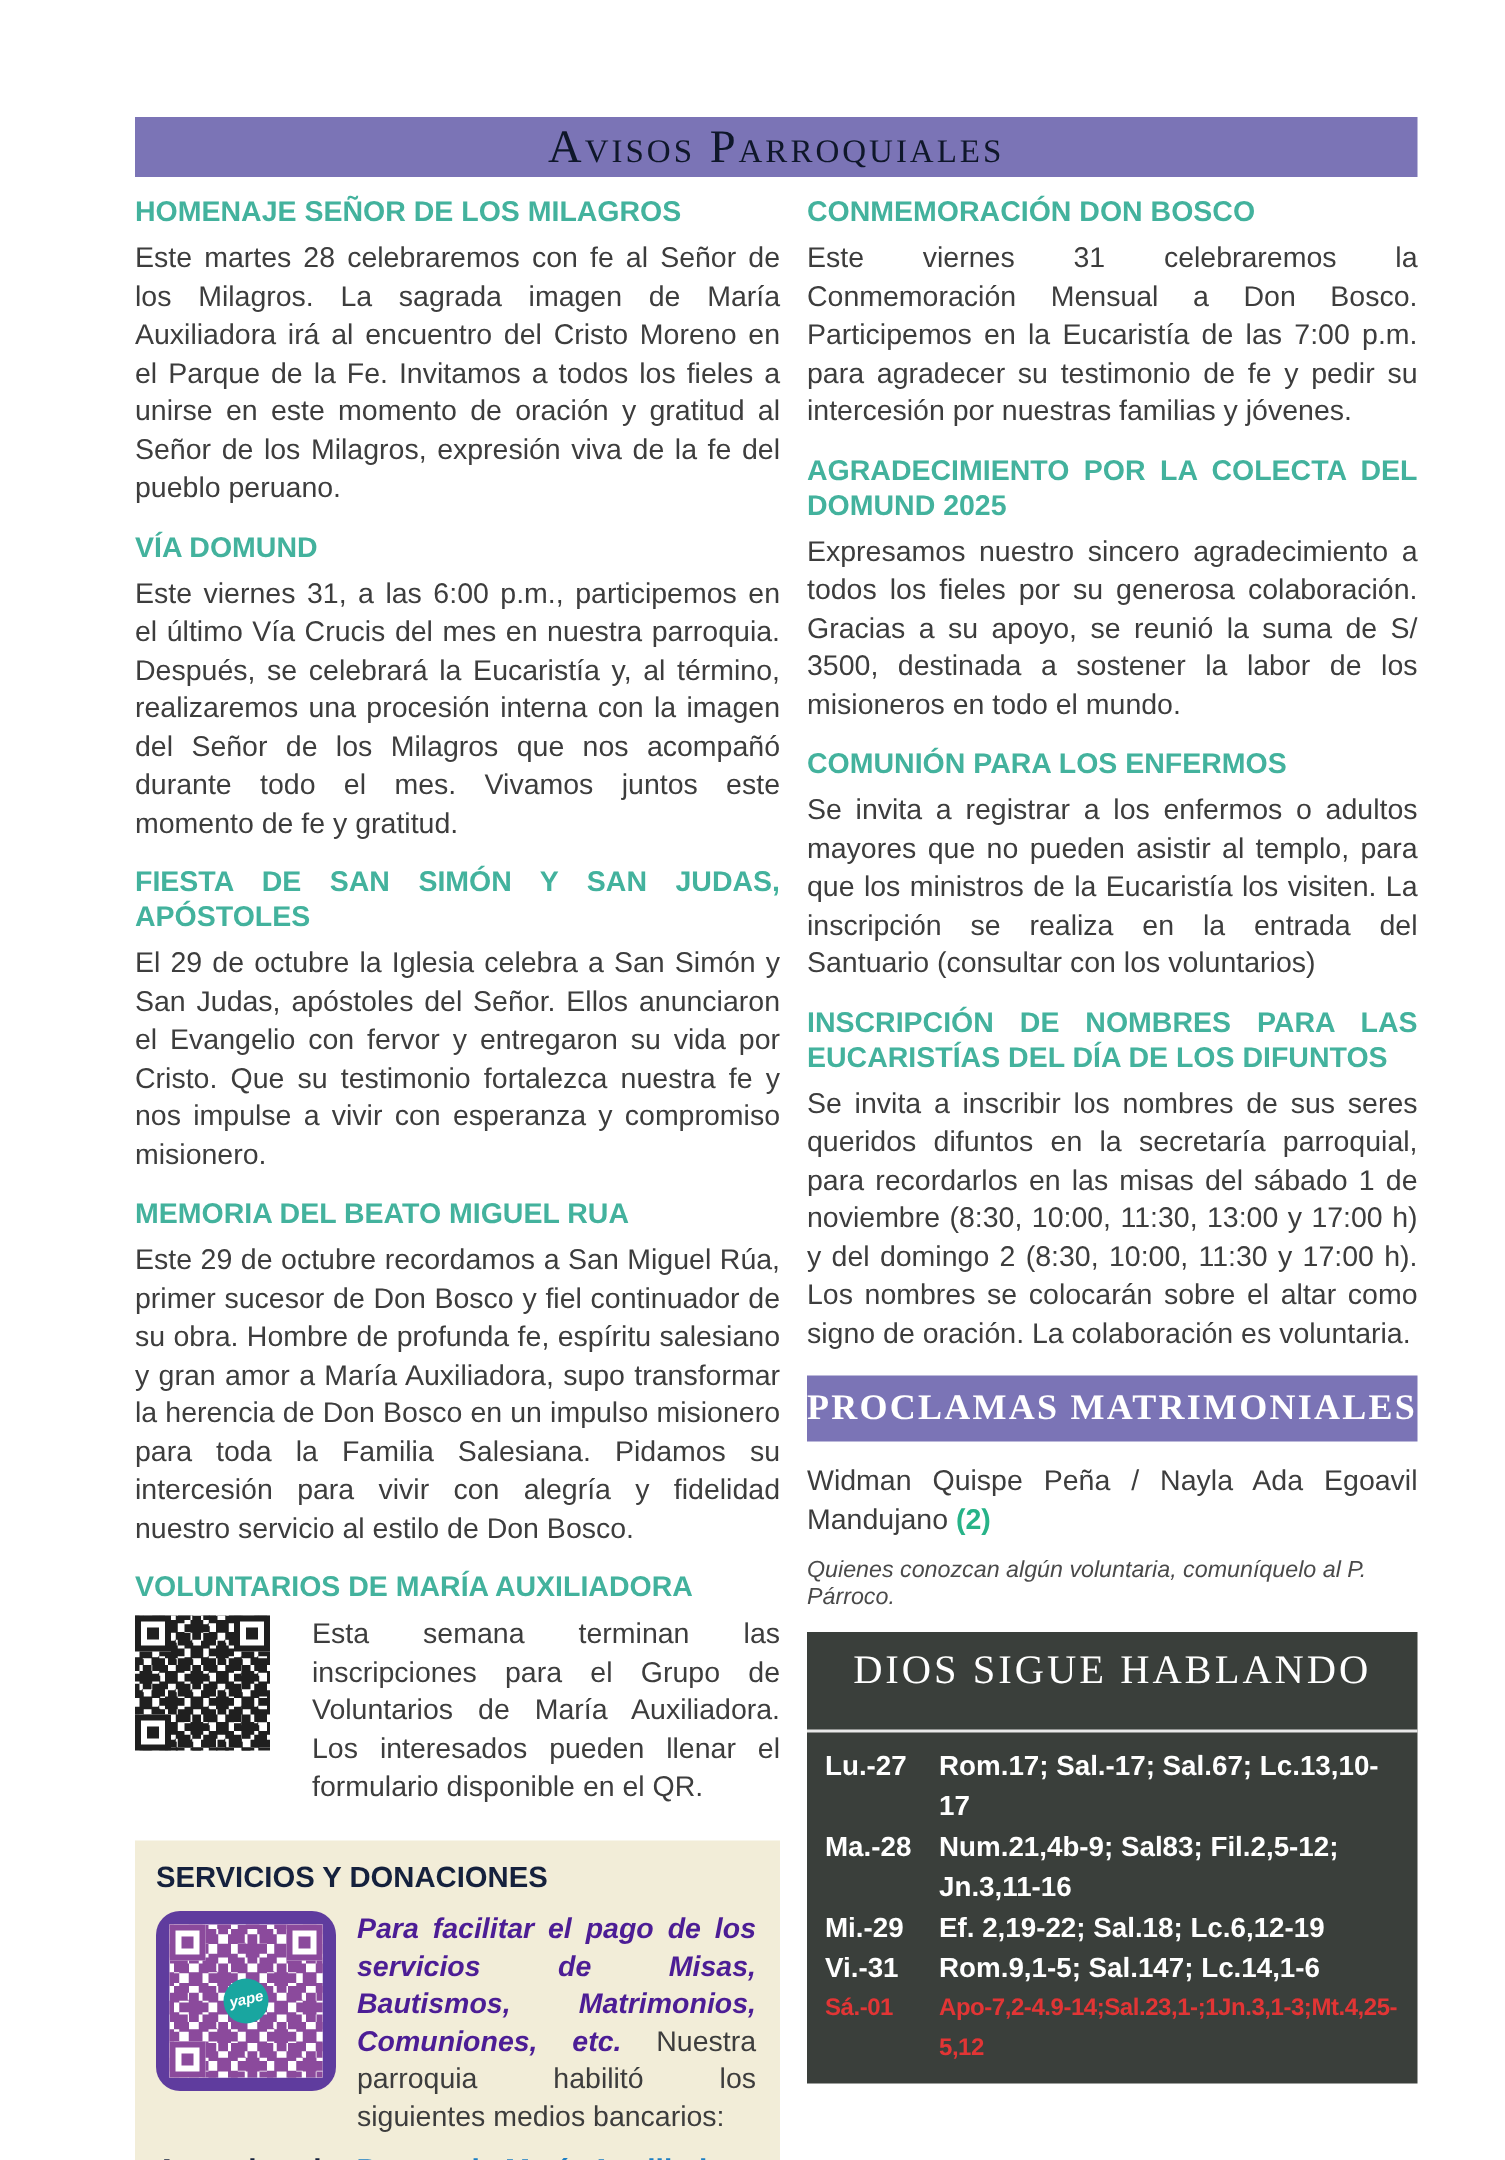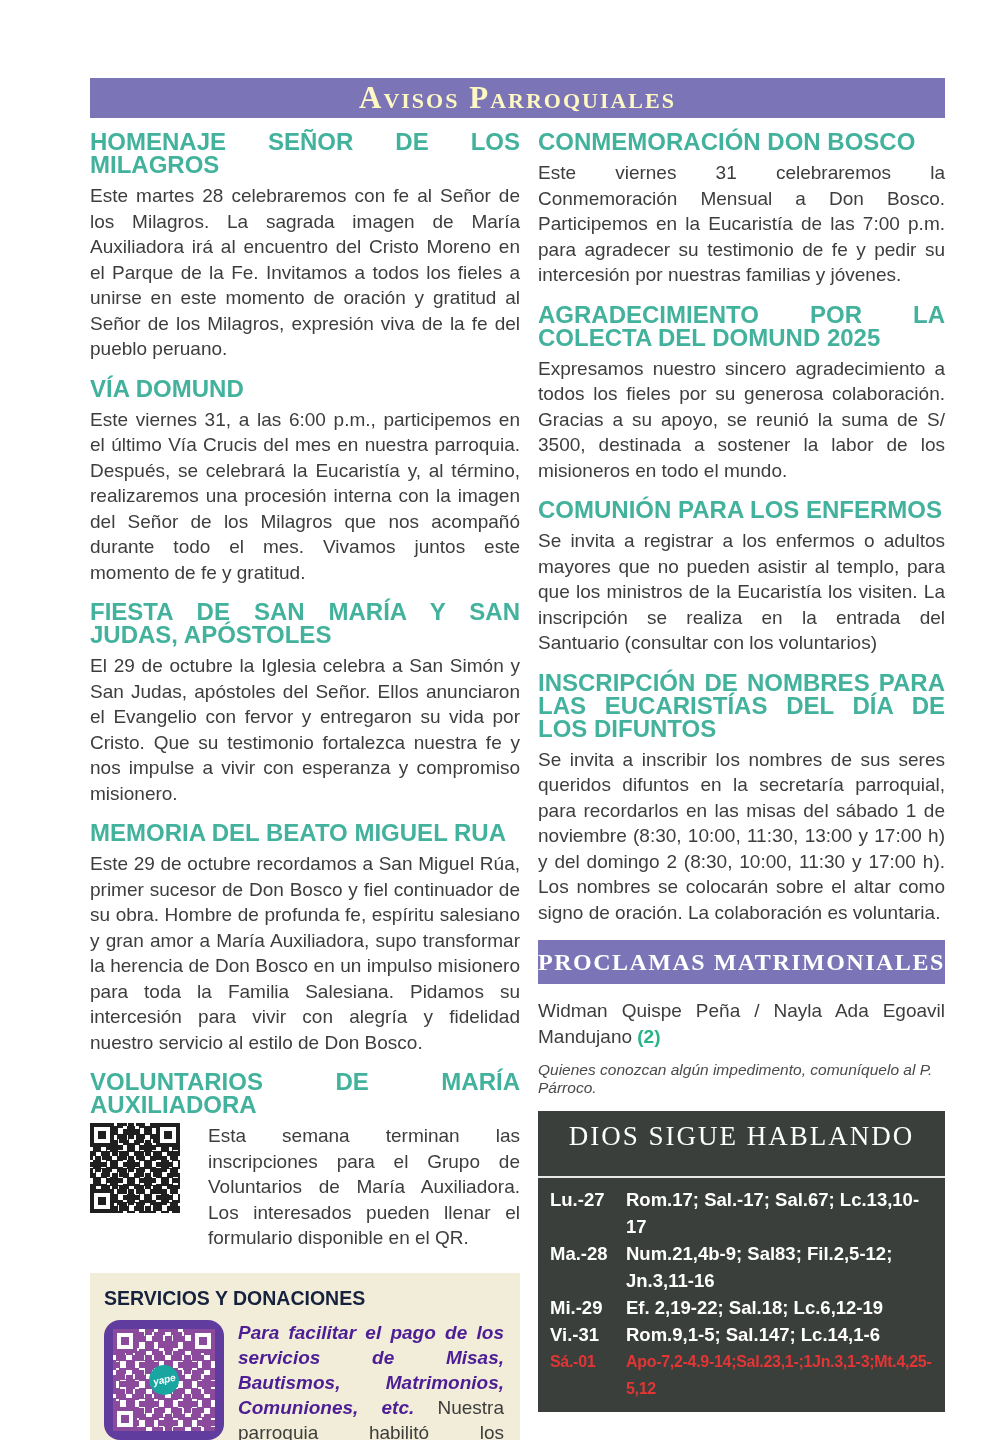--- a/index.html
+++ b/index.html
@@ -4,31 +4,31 @@
 <style>
   * { margin:0; padding:0; box-sizing:border-box; }
   body { background:#ffffff; }
   .page {
     position:relative; width:1003px; height:1440px; background:#ffffff;
     font-family:"Liberation Sans", sans-serif; color:#3d3d3d; overflow:hidden;
   }
   
   .banner {
     position:absolute; left:90px; top:78px; width:855px; height:40px;
-    background:#7b74b6; color:#fef9c3; display:flex; align-items:center; justify-content:center;
+    background:#7b74b6; color:#0f172a; display:flex; align-items:center; justify-content:center;
     font-family:"Liberation Serif", serif; font-variant:small-caps;
-    font-size:31px; letter-spacing:2px; font-weight:700;
+    font-size:31px; letter-spacing:2px; font-weight:400;
   }
   
   .col { position:absolute; top:130px; }
   .col-left  { left:90px;  width:430px; }
   .col-right { left:538px; width:407px; }
   .sec { margin-bottom:15px; }
   .sec-heading {
-    color:#43b29d; font-weight:bold; font-size:24px; line-height:23px;
+    color:#43b29d; font-weight:bold; font-size:19px; line-height:23px;
     margin-bottom:7px; text-align:justify;
   }
   .sec-body {
     font-size:19px; line-height:25.5px; text-align:justify; color:#3d3d3d;
   }
   
   .qr-row { display:flex; gap:28px; align-items:flex-start; }
   .qr-bw {
     position:relative; flex:0 0 auto; width:90px; height:90px; background:#ffffff;
     background-image:
@@ -110,21 +110,21 @@
       <div class="sec-heading">HOMENAJE SEÑOR DE LOS MILAGROS</div>
       <div class="sec-body">Este martes 28 celebraremos con fe al Señor de los Milagros. La sagrada imagen de María Auxiliadora irá al encuentro del Cristo Moreno en el Parque de la Fe. Invitamos a todos los fieles a unirse en este momento de oración y gratitud al Señor de los Milagros, expresión viva de la fe del pueblo peruano.</div>
     </div>
 
     <div class="sec">
       <div class="sec-heading">VÍA DOMUND</div>
       <div class="sec-body">Este viernes 31, a las 6:00 p.m., participemos en el último Vía Crucis del mes en nuestra parroquia. Después, se celebrará la Eucaristía y, al término, realizaremos una procesión interna con la imagen del Señor de los Milagros que nos acompañó durante todo el mes. Vivamos juntos este momento de fe y gratitud.</div>
     </div>
 
     <div class="sec">
-      <div class="sec-heading">FIESTA DE SAN MARÍA Y SAN JUDAS, APÓSTOLES</div>
+      <div class="sec-heading">FIESTA DE SAN SIMÓN Y SAN JUDAS, APÓSTOLES</div>
       <div class="sec-body">El 29 de octubre la Iglesia celebra a San Simón y San Judas, apóstoles del Señor. Ellos anunciaron el Evangelio con fervor y entregaron su vida por Cristo. Que su testimonio fortalezca nuestra fe y nos impulse a vivir con esperanza y compromiso misionero.</div>
     </div>
 
     <div class="sec">
       <div class="sec-heading">MEMORIA DEL BEATO MIGUEL RUA</div>
       <div class="sec-body">Este 29 de octubre recordamos a San Miguel Rúa, primer sucesor de Don Bosco y fiel continuador de su obra. Hombre de profunda fe, espíritu salesiano y gran amor a María Auxiliadora, supo transformar la herencia de Don Bosco en un impulso misionero para toda la Familia Salesiana. Pidamos su intercesión para vivir con alegría y fidelidad nuestro servicio al estilo de Don Bosco.</div>
     </div>
 
     <div class="sec">
       <div class="sec-heading">VOLUNTARIOS DE MARÍA AUXILIADORA</div>
@@ -187,21 +187,21 @@
     </div>
 
     <div class="proclamas-banner">
       <span>PROCLAMAS MATRIMONIALES</span>
     </div>
 
     <div class="couple">
       <span>Widman Quispe Peña / Nayla Ada Egoavil Mandujano </span><span class="count">(2)</span>
     </div>
 
-    <div class="impediment-note">Quienes conozcan algún impedimento, comuníquelo al P. Párroco.</div>
+    <div class="impediment-note">Quienes conozcan algún voluntaria, comuníquelo al P. Párroco.</div>
 
     <div class="readings">
       <div class="readings-title">DIOS SIGUE HABLANDO</div>
 
       <div class="reading-row">
         <span class="day">Lu.-27</span>
         <span class="refs">Rom.17; Sal.-17; Sal.67; Lc.13,10-17</span>
       </div>
       <div class="reading-row">
         <span class="day">Ma.-28</span>

